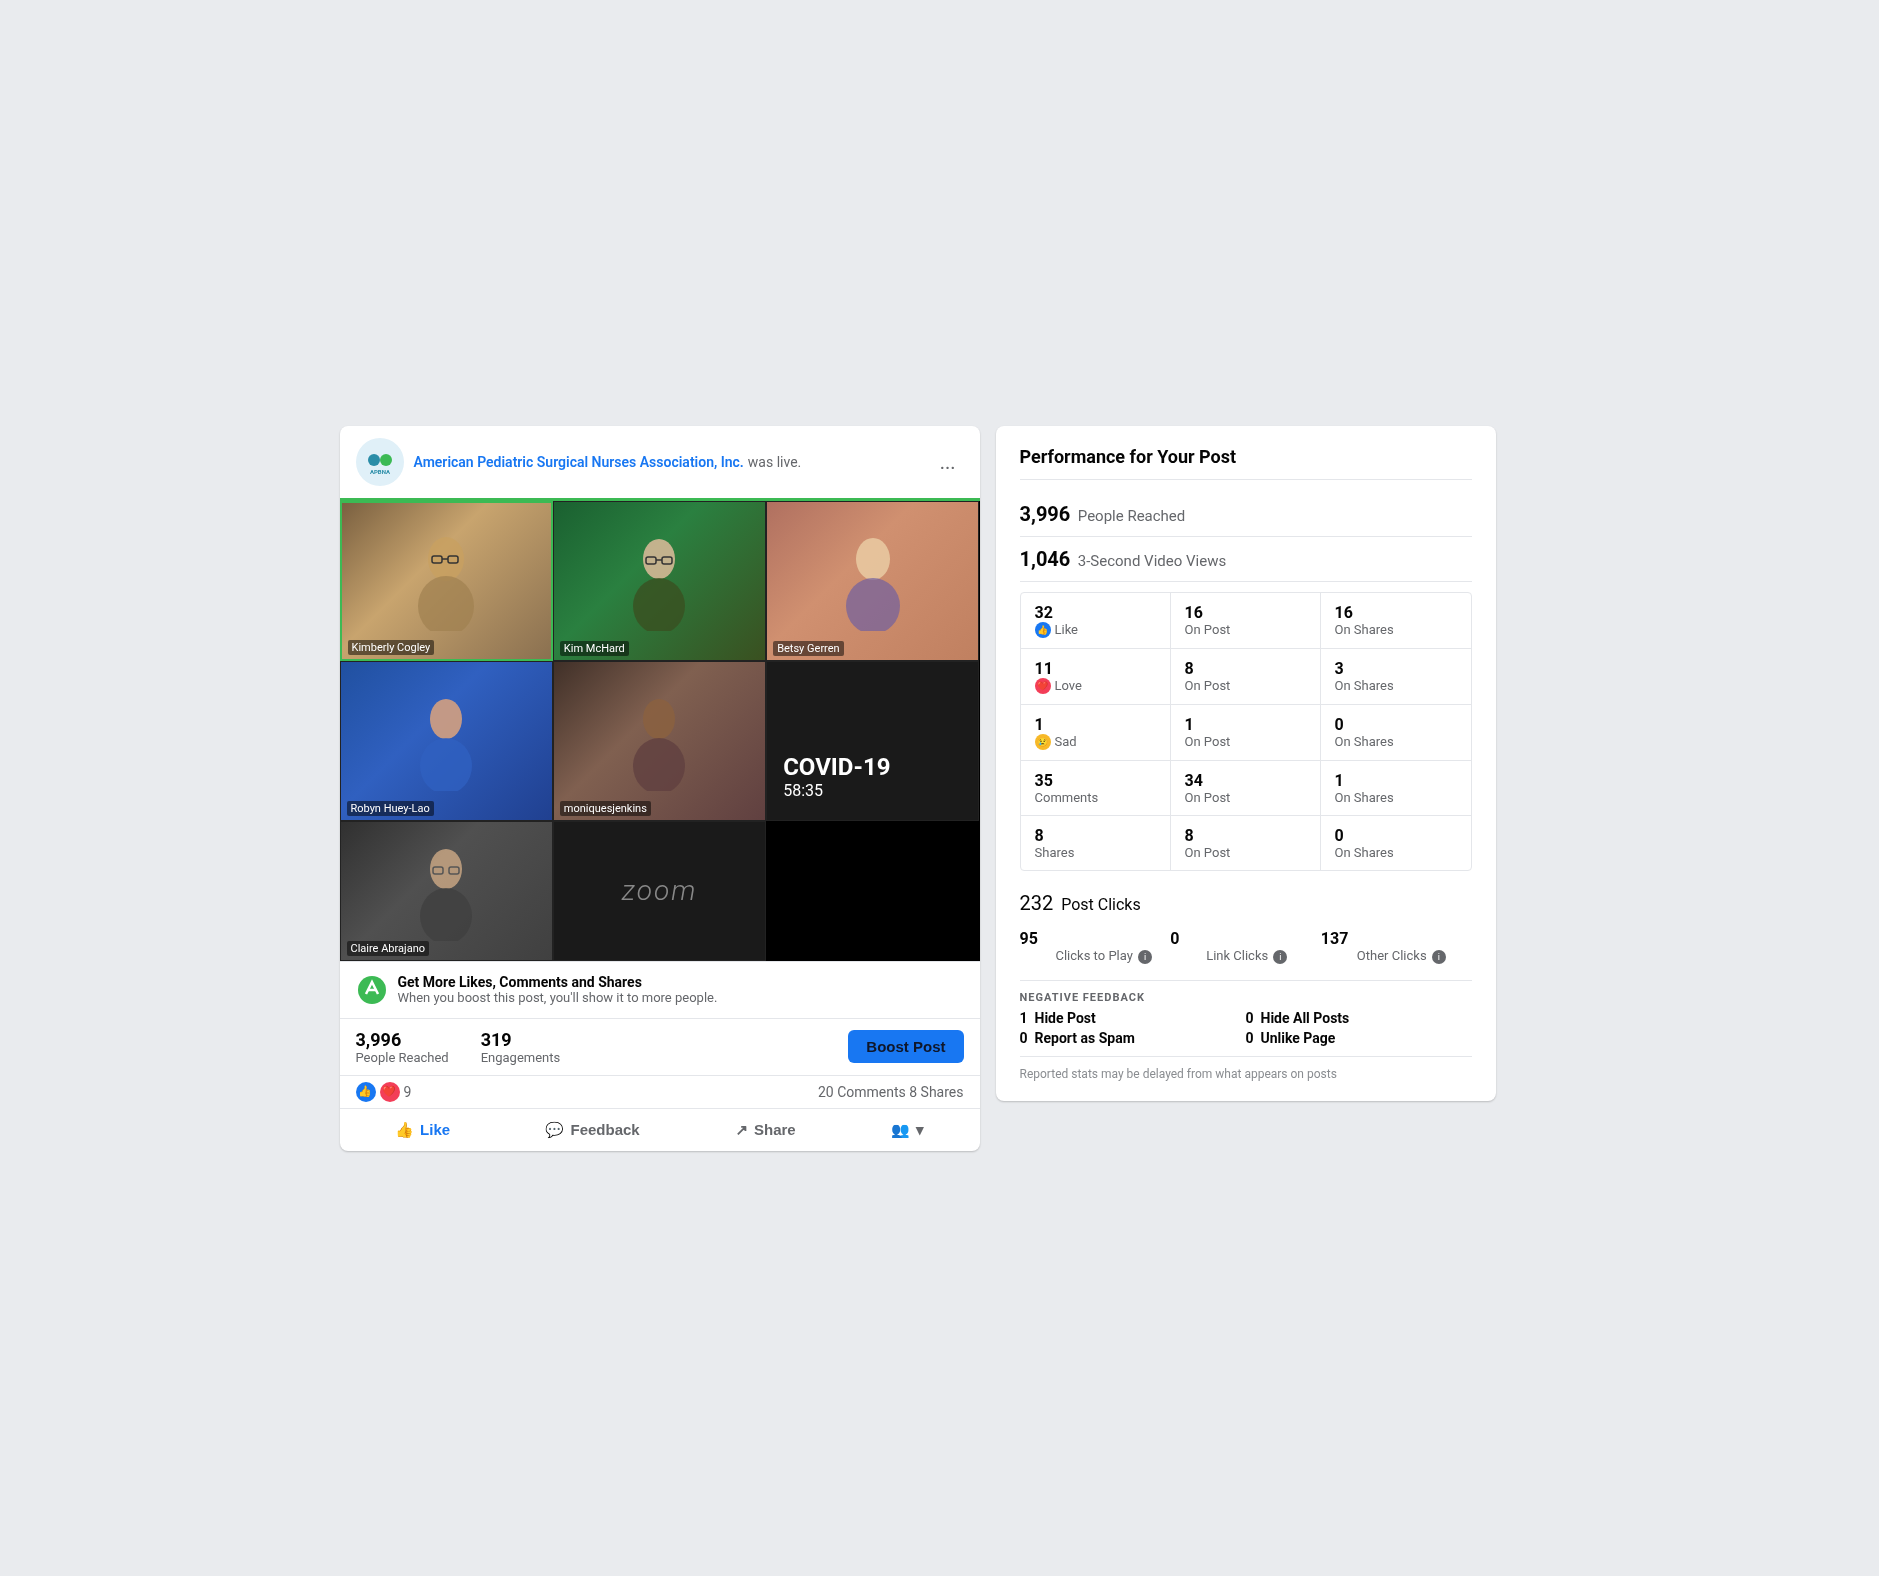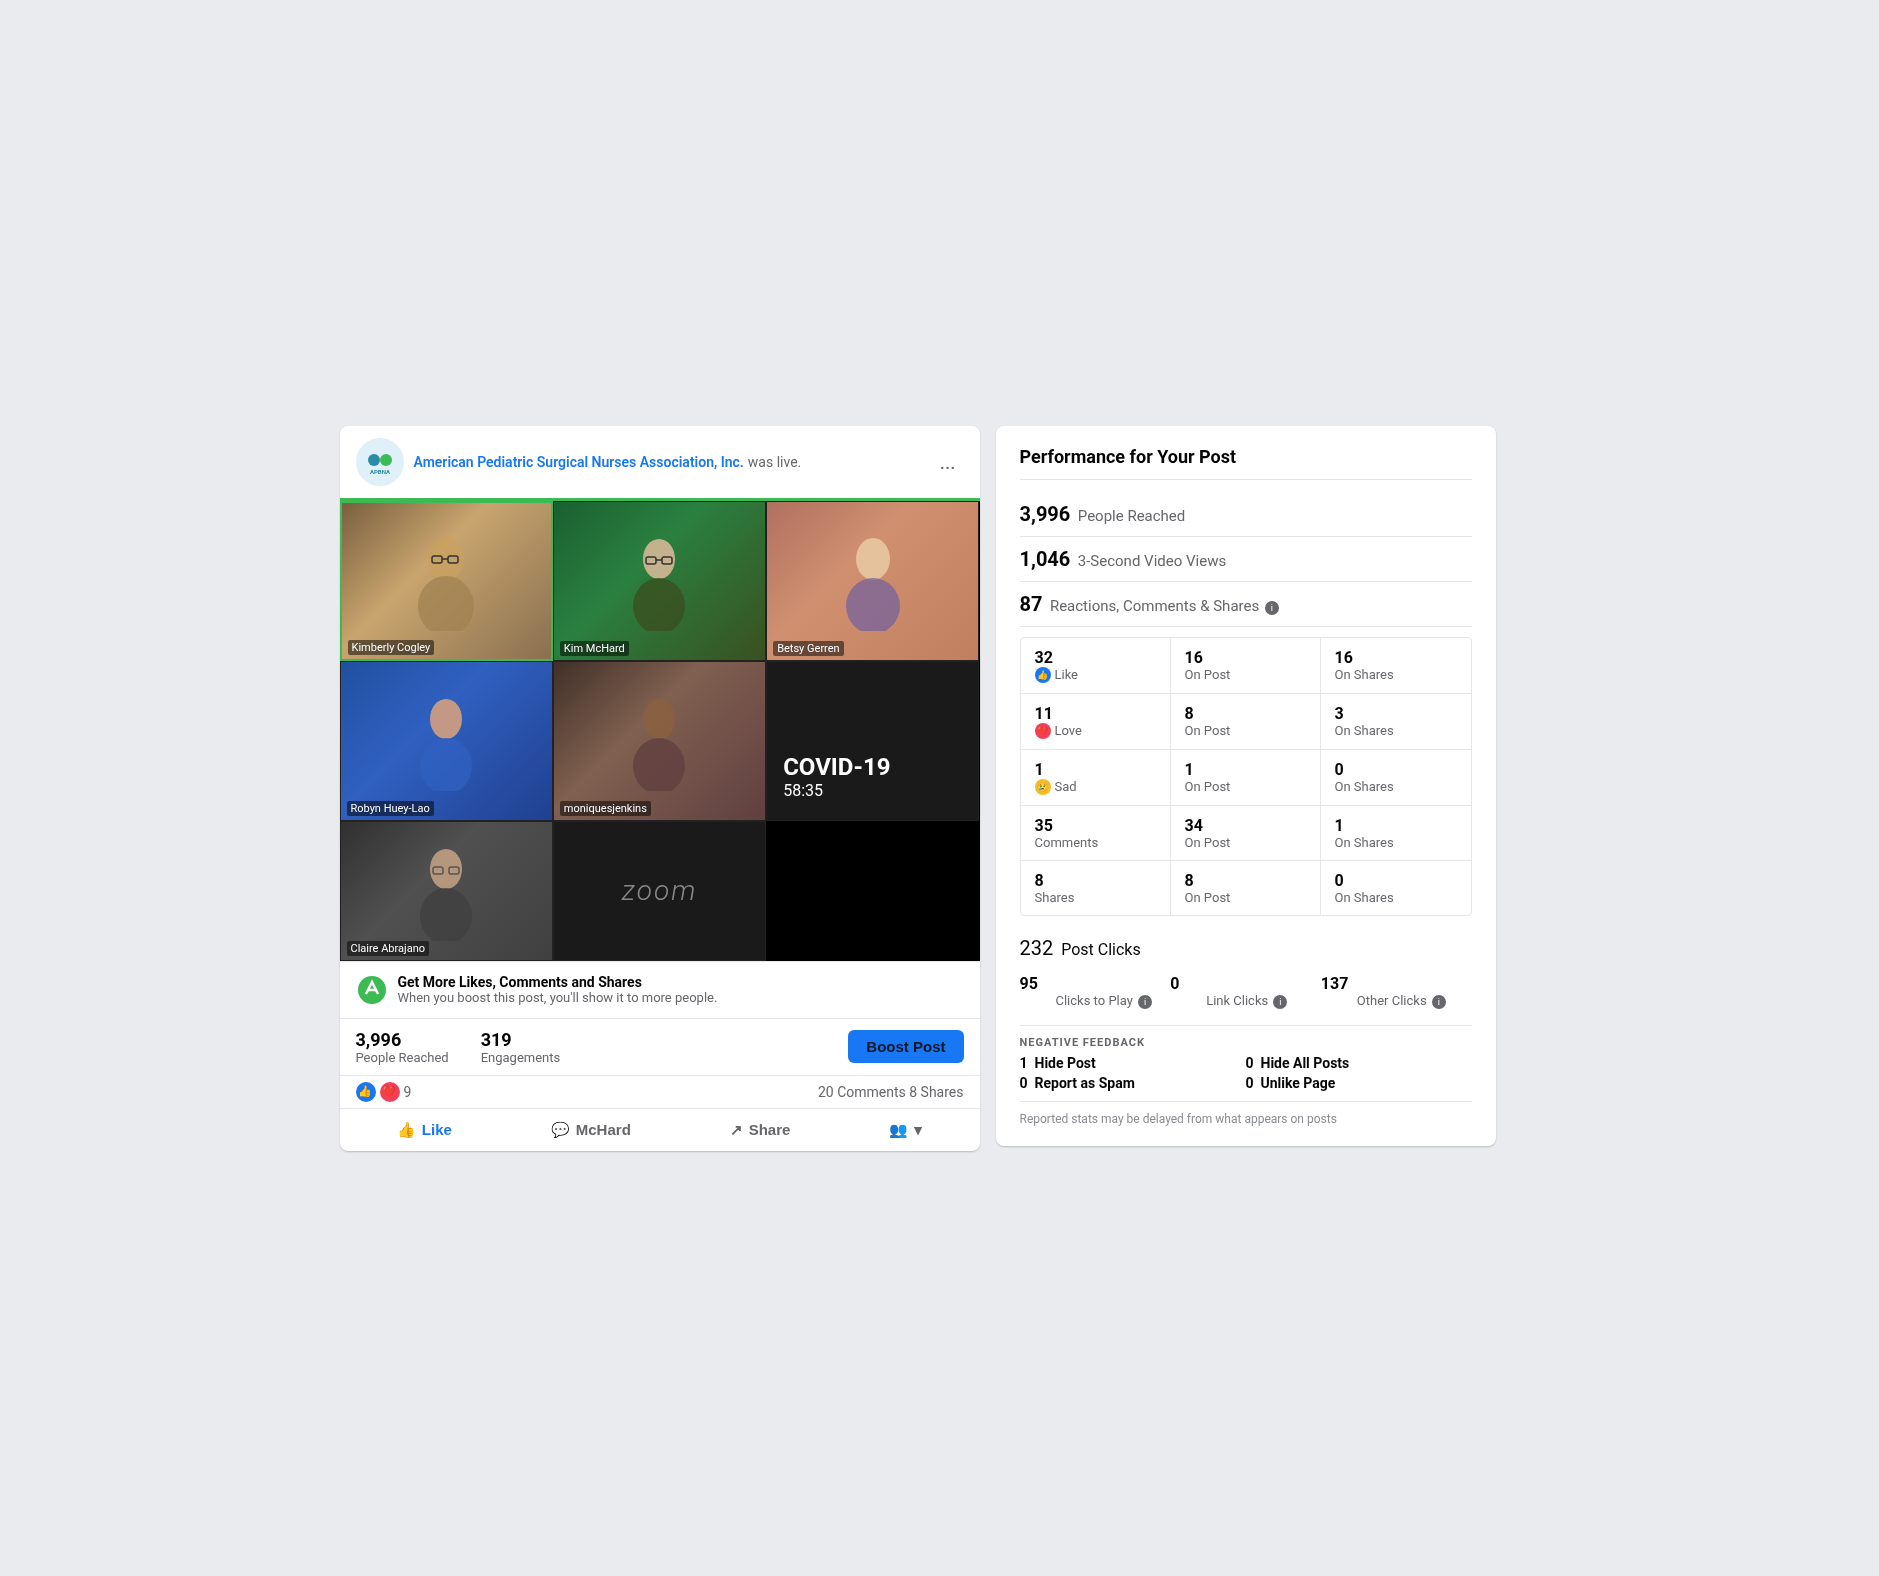--- a/index.html
+++ b/index.html
@@ -556,21 +556,21 @@
       <div class="comments-shares">20 Comments  8 Shares</div>
     </div>
 
     <div class="action-buttons">
       <button class="action-btn like-btn">
         <span>👍</span>
         <span>Like</span>
       </button>
       <button class="action-btn">
         <span>💬</span>
-        <span>McHard</span>
+        <span>Feedback</span>
       </button>
       <button class="action-btn">
         <span>↗</span>
         <span>Share</span>
       </button>
       <button class="action-btn">
         <span>👥</span>
         <span>▾</span>
       </button>
     </div>
@@ -582,25 +582,20 @@
     <div class="perf-stat-row">
       <span class="big-num">3,996</span>
       &nbsp;<span>People Reached</span>
     </div>
 
     <div class="perf-stat-row">
       <span class="big-num">1,046</span>
       &nbsp;<span>3-Second Video Views</span>
     </div>
 
-    <div class="perf-stat-row">
-      <span class="big-num">87</span>
-      &nbsp;<span>Reactions, Comments &amp; Shares</span>
-      <span class="info-icon">i</span>
-    </div>
 
     <div class="reaction-grid">
 
       <div class="reaction-cell">
         <div class="rc-num">32</div>
         <div class="rc-label">
           <span class="like-icon-blue" style="width:16px;height:16px;font-size:9px;">👍</span>
           Like
         </div>
       </div>

